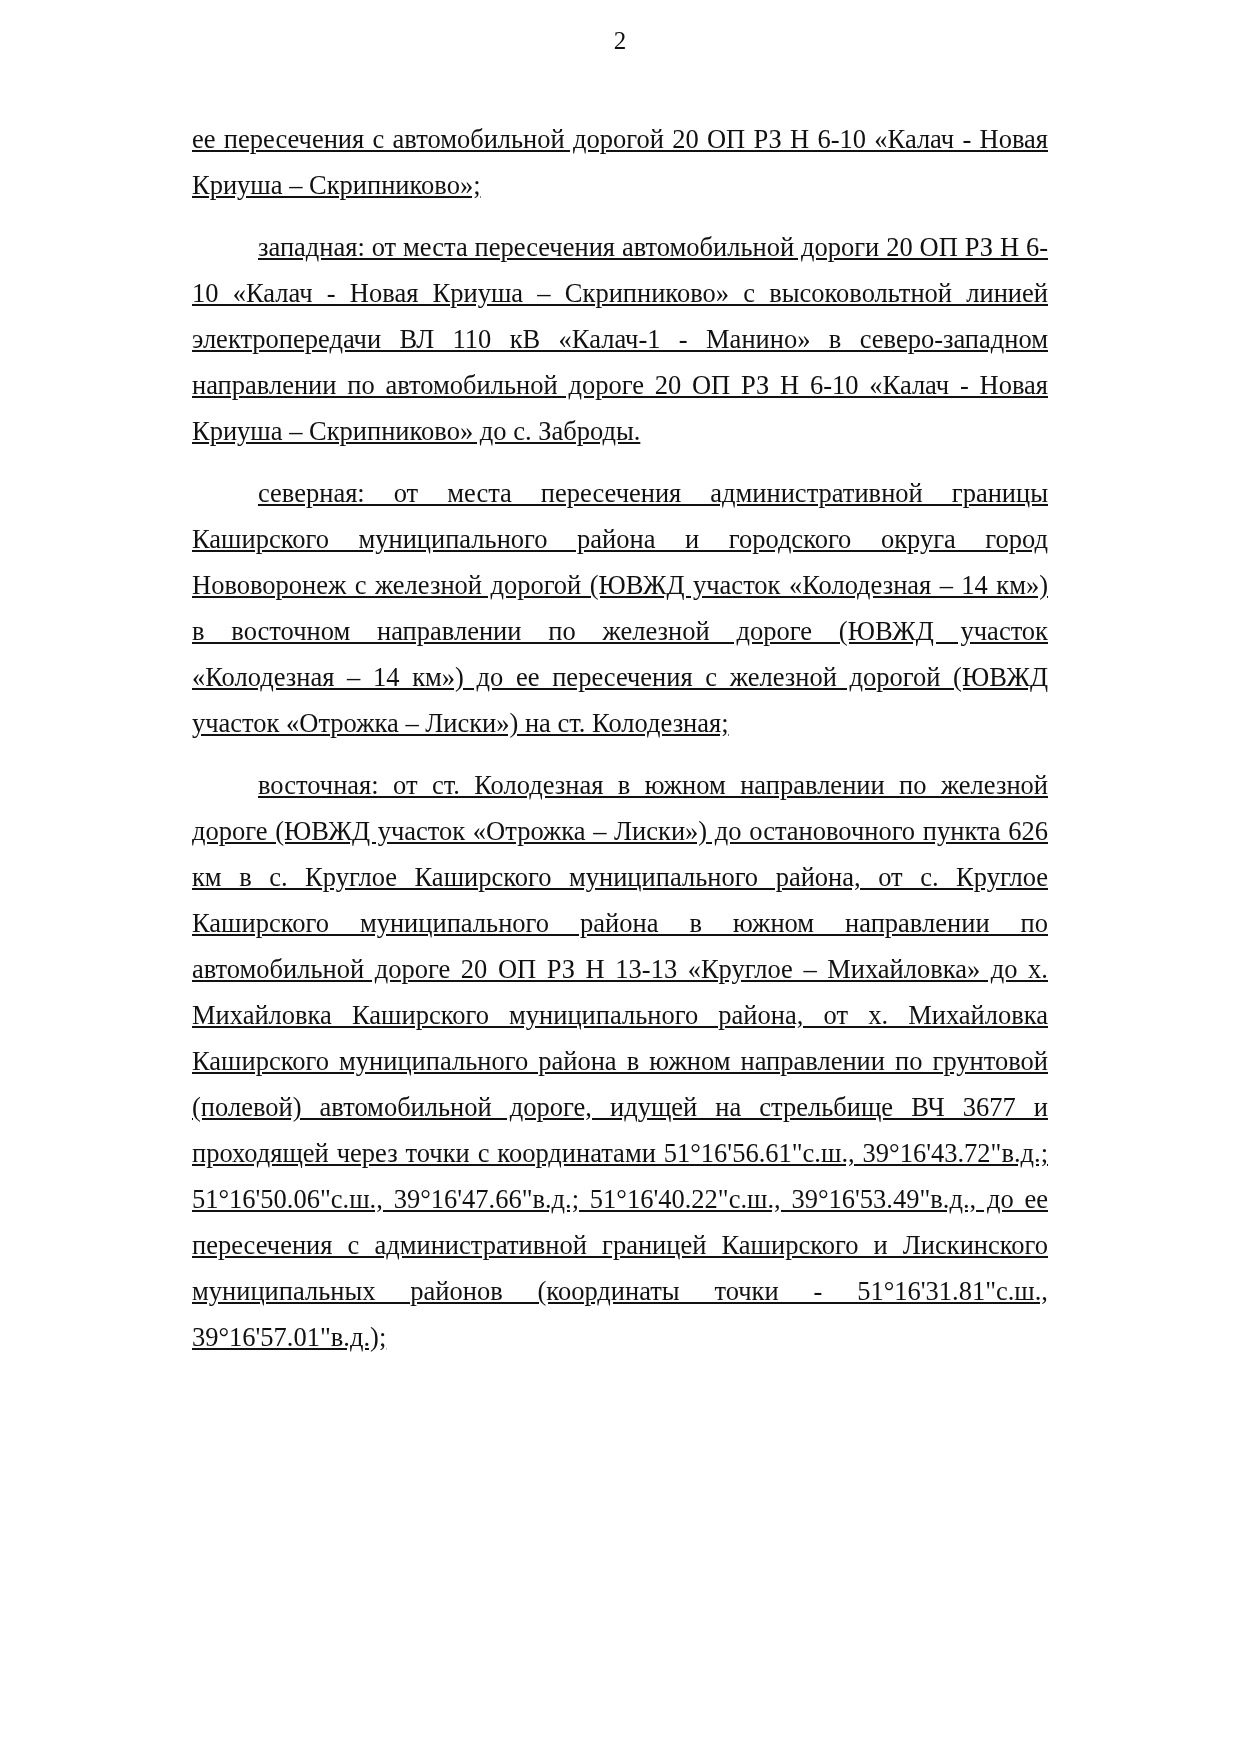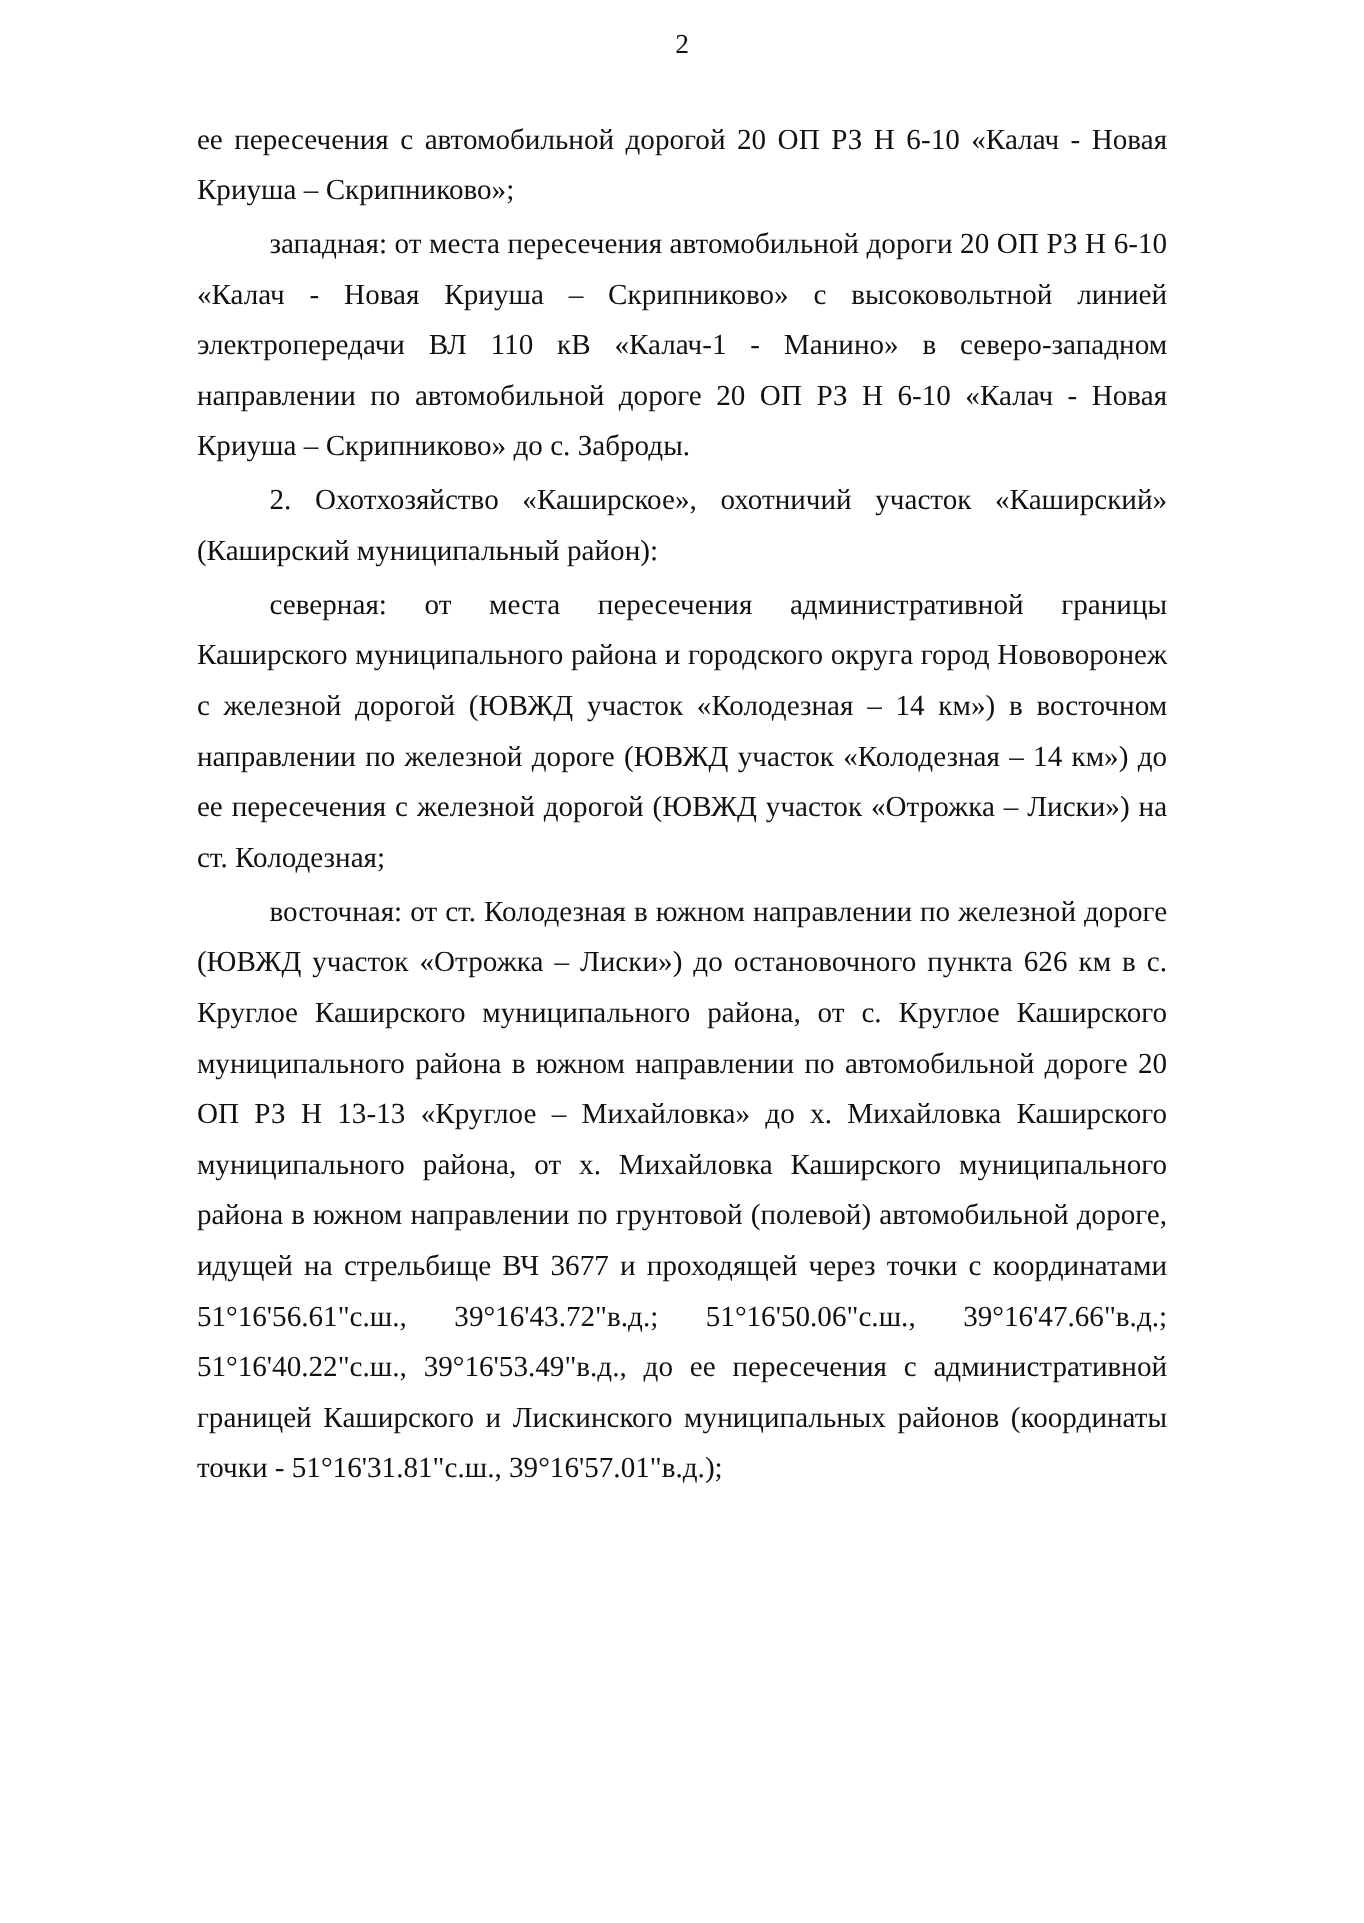--- a/index.html
+++ b/index.html
@@ -31,40 +31,40 @@
     font-size: 25px;
     line-height: 30px;
   }
   .body-text {
     position: absolute;
     top: 100px;
     left: 176px;
     width: 888px;
   }
   p.para {
-    margin: 3px;
+    margin: 16px;
     font-size: 26.5px;
     line-height: 46px;
     text-align: justify;
     text-align-last: left;
     text-indent: 0;
     hyphens: none;
+    text-decoration: underline;
   }
   p.para.indent {
     text-indent: 66px;
   }
 </style>
 </head>
 <body>
 
 <div class="page">
 
   <div class="page-number">2</div>
 
   <div class="body-text">
     <p class="para">ее пересечения с автомобильной дорогой 20 ОП РЗ Н 6-10 «Калач - Новая Криуша – Скрипниково»;</p>
     <p class="para indent">западная: от места пересечения автомобильной дороги 20 ОП РЗ Н 6-10 «Калач - Новая Криуша – Скрипниково» с высоковольтной линией электропередачи ВЛ 110 кВ «Калач-1 - Манино» в северо-западном направлении по автомобильной дороге 20 ОП РЗ Н 6-10 «Калач - Новая Криуша – Скрипниково» до с. Заброды.</p>
-    <p class="para indent">2. Охотхозяйство «Каширское», охотничий участок «Каширский» (Каширский муниципальный район):</p>
     <p class="para indent">северная: от места пересечения административной границы Каширского муниципального района и городского округа город Нововоронеж с железной дорогой (ЮВЖД участок «Колодезная – 14 км») в восточном направлении по железной дороге (ЮВЖД участок «Колодезная – 14 км») до ее пересечения с железной дорогой (ЮВЖД участок «Отрожка – Лиски») на ст. Колодезная;</p>
     <p class="para indent">восточная: от ст. Колодезная в южном направлении по железной дороге (ЮВЖД участок «Отрожка – Лиски») до остановочного пункта 626 км в с. Круглое Каширского муниципального района, от с. Круглое Каширского муниципального района в южном направлении по автомобильной дороге 20 ОП РЗ Н 13-13 «Круглое – Михайловка» до х. Михайловка Каширского муниципального района, от х. Михайловка Каширского муниципального района в южном направлении по грунтовой (полевой) автомобильной дороге, идущей на стрельбище ВЧ 3677 и проходящей через точки с координатами 51°16'56.61"с.ш., 39°16'43.72"в.д.; 51°16'50.06"с.ш., 39°16'47.66"в.д.; 51°16'40.22"с.ш., 39°16'53.49"в.д., до ее пересечения с административной границей Каширского и Лискинского муниципальных районов (координаты точки - 51°16'31.81"с.ш., 39°16'57.01"в.д.);</p>
   </div>
 
 </div>
 
 </body></html>

